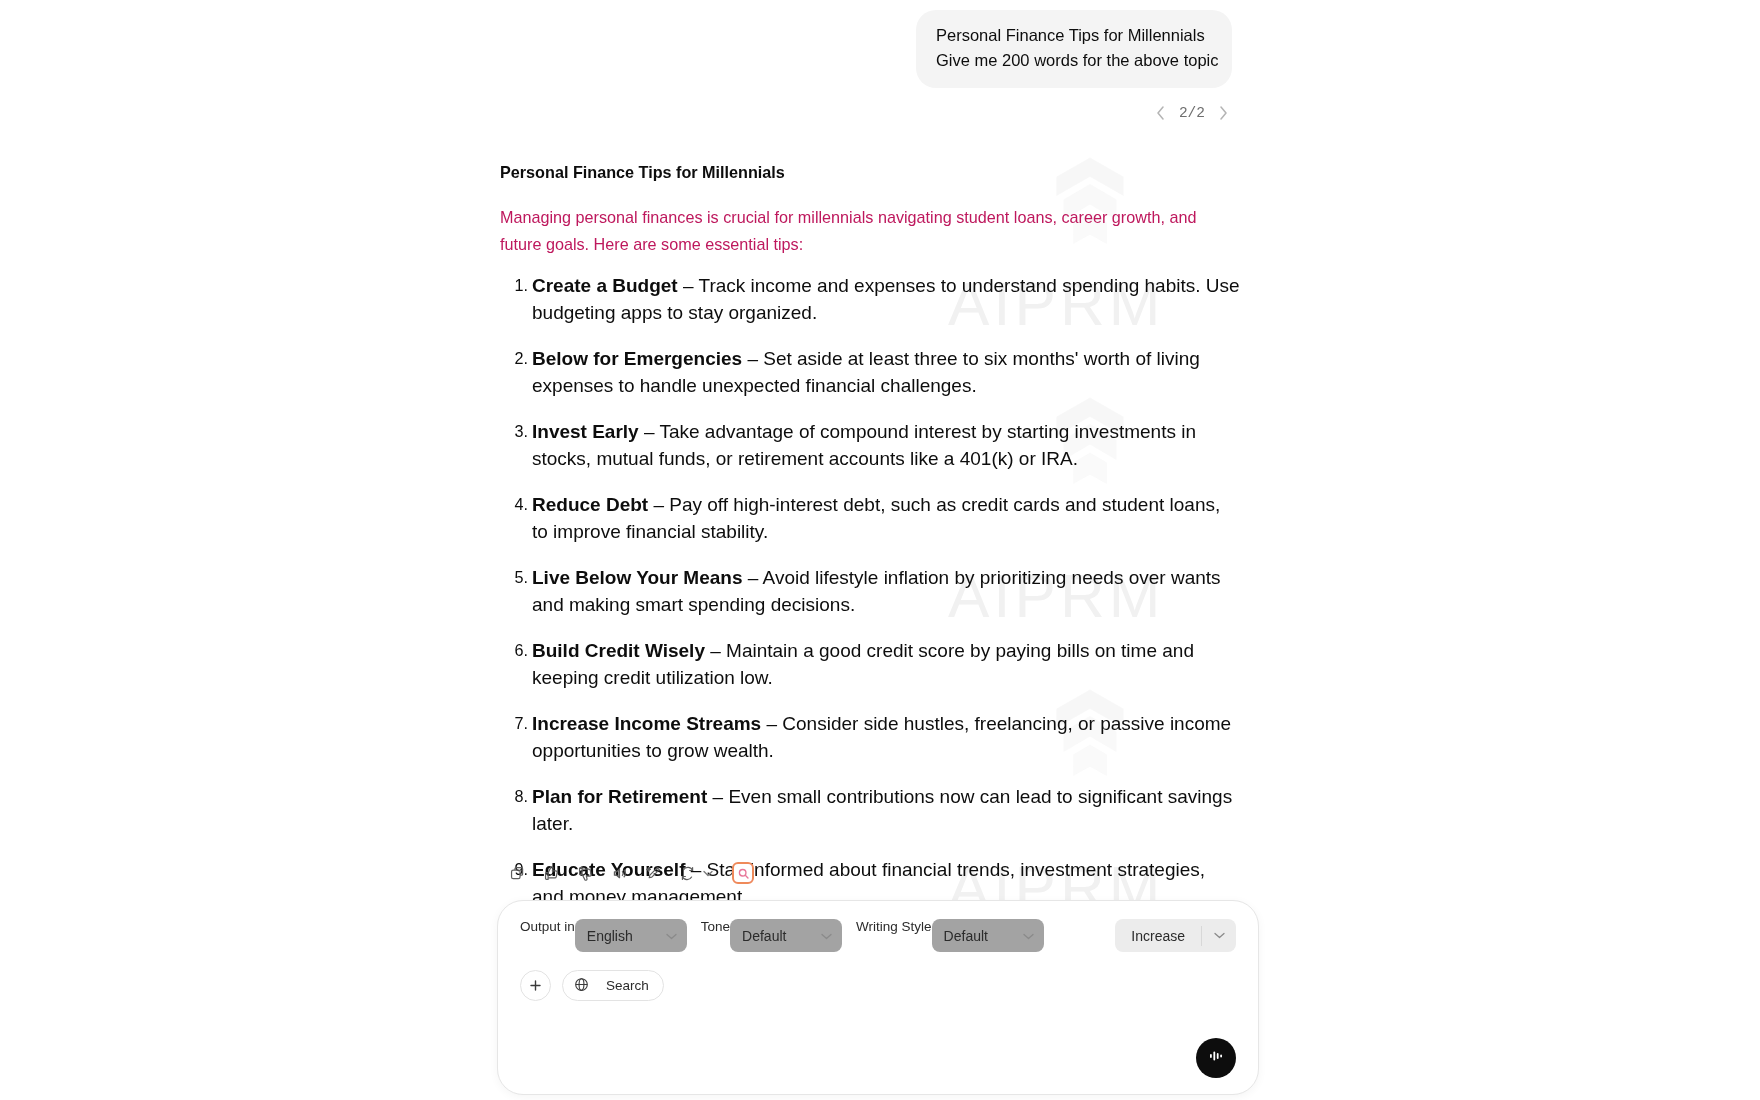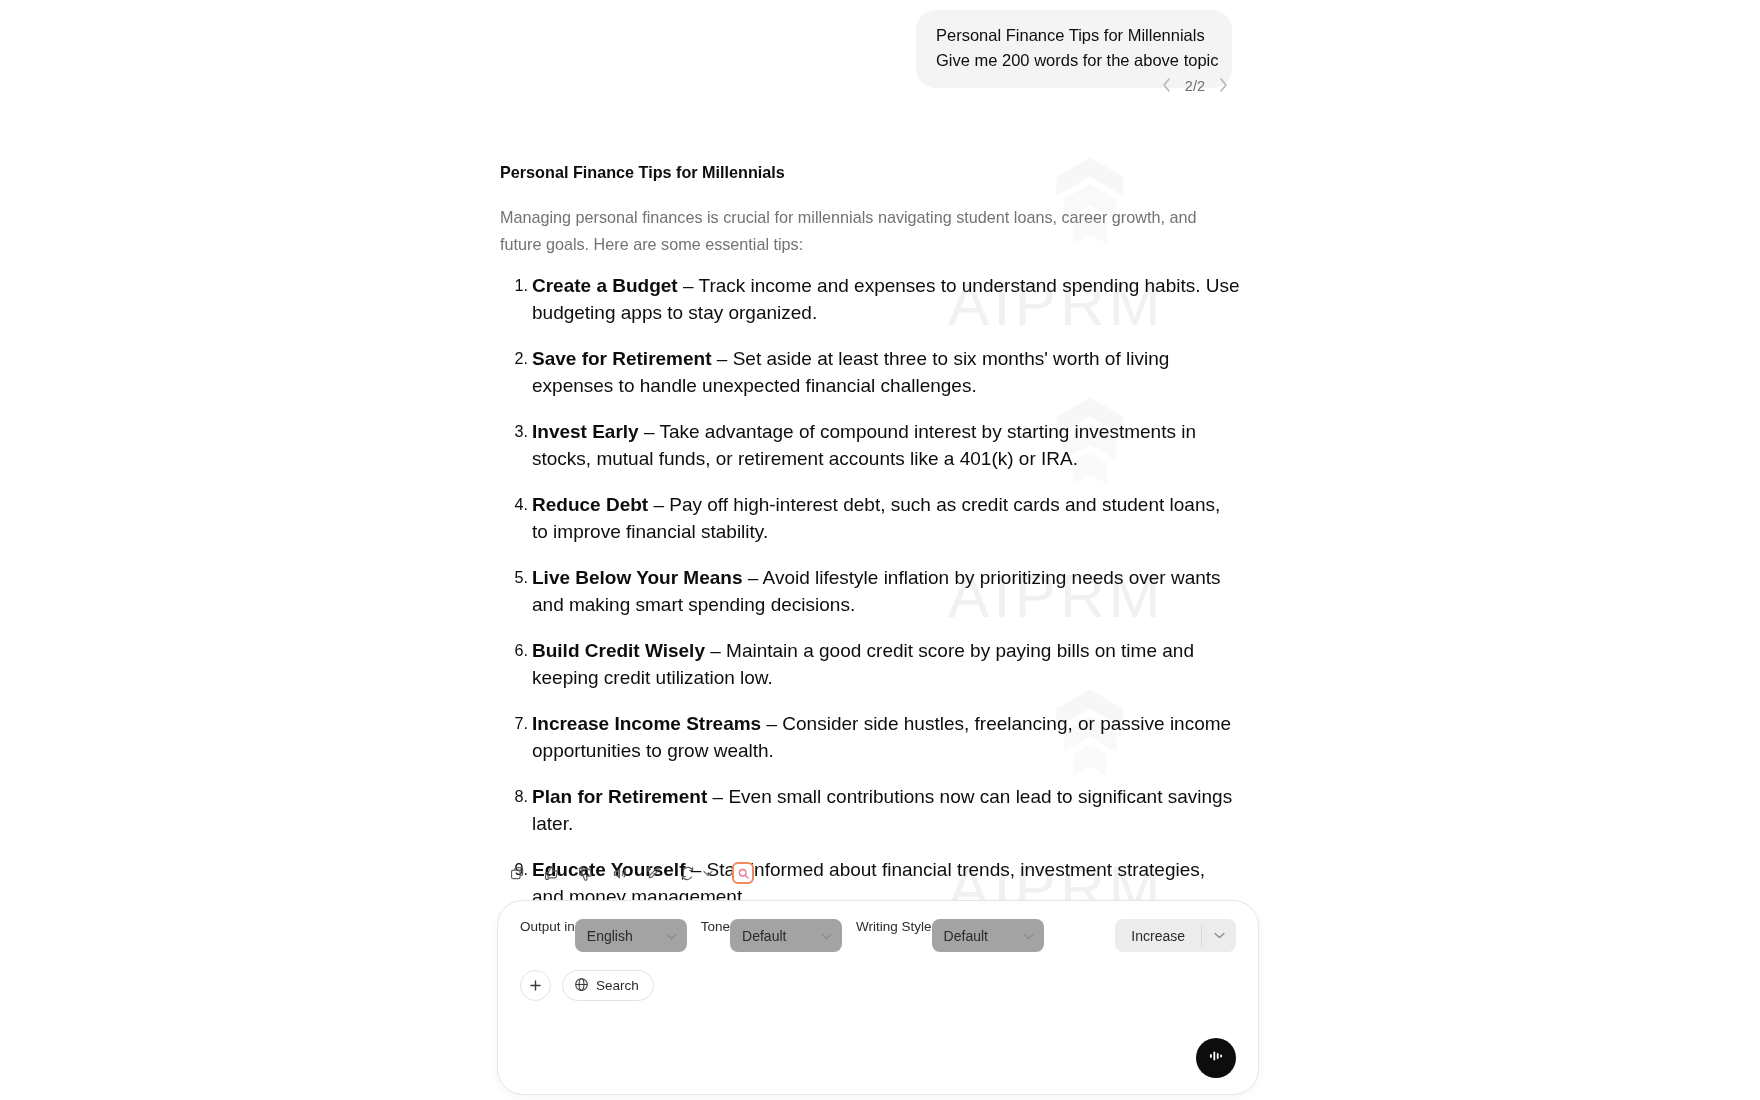--- a/index.html
+++ b/index.html
@@ -23,30 +23,30 @@
   .conv { position:absolute; left:0; top:0; width:1760px; height:845px; z-index:1; }
 
   .user-row { position:absolute; left:916px; top:10px; width:316px; display:flex; justify-content:flex-end; }
   .user-bubble {
     background:#f4f4f4; border-radius:20px; padding:13px 20px 15px 20px;
     max-width:316px;
   }
   .user-bubble .line { font-size:16.5px; line-height:25px; color:#0d0d0d; white-space:nowrap; }
 
   .variation-row {
-    position:absolute; right:528px; top:76px;
-    display:flex; align-items:flex-end; gap:9px; color:#8f8f8f; font-size:14.5px;
+    position:absolute; right:528px; top:104px;
+    display:flex; align-items:center; gap:9px; color:#8f8f8f; font-size:14.5px;font-family:Liberation Mono, monospace;
   }
   .chev-btn { width:18px; height:18px; display:flex; align-items:center; justify-content:center; color:#b4b4b4; }
   .var-count { color:#6e6e6e; font-size:14.5px; }
 
   
   .assistant { position:absolute; left:500px; top:160px; width:740px; color:#0d0d0d; }
   .resp-title { font-size:16.2px; font-weight:700; line-height:24px; margin-bottom:19px; color:#0d0d0d; }
-  .resp-para { font-size:16.2px; line-height:27px; color:#737373; margin-bottom:14px;margin-top:20px; }
+  .resp-para { font-size:16.2px; line-height:27px; color:#be185d; margin-bottom:14px;margin-top:20px; }
 
   ol.tips { list-style:none; counter-reset:tip; margin:0 0 0 0; padding:0; }
   ol.tips > li {
     counter-increment:tip;
     position:relative; padding-left:32px; margin-bottom:19px;
     font-size:19px; line-height:27px; color:#0d0d0d;
   }
   ol.tips > li::before {
     content: counter(tip) ".";
     position:absolute; left:8px; top:0; width:20px; text-align:right;
@@ -113,21 +113,21 @@
   .g-ico { width:17px; height:17px; display:flex; align-items:center; justify-content:center; }
 
   .composer-bottom { padding:6px 22px 0 22px; display:flex; align-items:center; gap:11px; }
   .plus-btn {
     width:31px; height:31px; border-radius:50%; border:1px solid #e3e3e3;
     display:flex; align-items:center; justify-content:center; color:#3a3a3a; font-size:19px; line-height:1;
     background:#fff;
   }
   .search-pill {
     height:31px; border-radius:16px; border:1px solid #e3e3e3; background:#fff;
-    display:flex; align-items:center; gap:7px; padding:0 14px 0 11px;
+    display:flex; align-items:center; gap:17px; padding:0 14px 0 11px;
     font-size:13.5px; color:#2b2b2b;
   }
   .voice-btn {
     position:absolute; right:22px; bottom:16px;
     width:40px; height:40px; border-radius:50%; background:#0d0d0d;
     display:flex; align-items:center; justify-content:center;
   }
 
   .footer-note {
     position:absolute; left:0; right:0; top:1088px; text-align:center;
@@ -190,21 +190,21 @@
           </svg>
       </div>
     </div>
 
     <div class="assistant">
       <div class="resp-title">Personal Finance Tips for Millennials</div>
       <div class="resp-para">Managing personal finances is crucial for millennials navigating student loans, career growth, and future goals. Here are some essential tips:</div>
 
       <ol class="tips">
         <li><b>Create a Budget</b><span> – </span><span>Track income and expenses to understand spending habits. Use budgeting apps to stay organized.</span></li>
-        <li><b>Save for Retirement</b><span> – </span><span>Set aside at least three to six months' worth of living expenses to handle unexpected financial challenges.</span></li>
+        <li><b>Below for Emergencies</b><span> – </span><span>Set aside at least three to six months' worth of living expenses to handle unexpected financial challenges.</span></li>
         <li><b>Invest Early</b><span> – </span><span>Take advantage of compound interest by starting investments in stocks, mutual funds, or retirement accounts like a 401(k) or IRA.</span></li>
         <li><b>Reduce Debt</b><span> – </span><span>Pay off high-interest debt, such as credit cards and student loans, to improve financial stability.</span></li>
         <li><b>Live Below Your Means</b><span> – </span><span>Avoid lifestyle inflation by prioritizing needs over wants and making smart spending decisions.</span></li>
         <li><b>Build Credit Wisely</b><span> – </span><span>Maintain a good credit score by paying bills on time and keeping credit utilization low.</span></li>
         <li><b>Increase Income Streams</b><span> – </span><span>Consider side hustles, freelancing, or passive income opportunities to grow wealth.</span></li>
         <li><b>Plan for Retirement</b><span> – </span><span>Even small contributions now can lead to significant savings later.</span></li>
         <li><b>Educate Yourself</b><span> – </span><span>Stay informed about financial trends, investment strategies, and money management.</span></li>
       </ol>
 
       <div class="closing">By following these tips, millennials can build financial security and achieve long-term success.</div>

